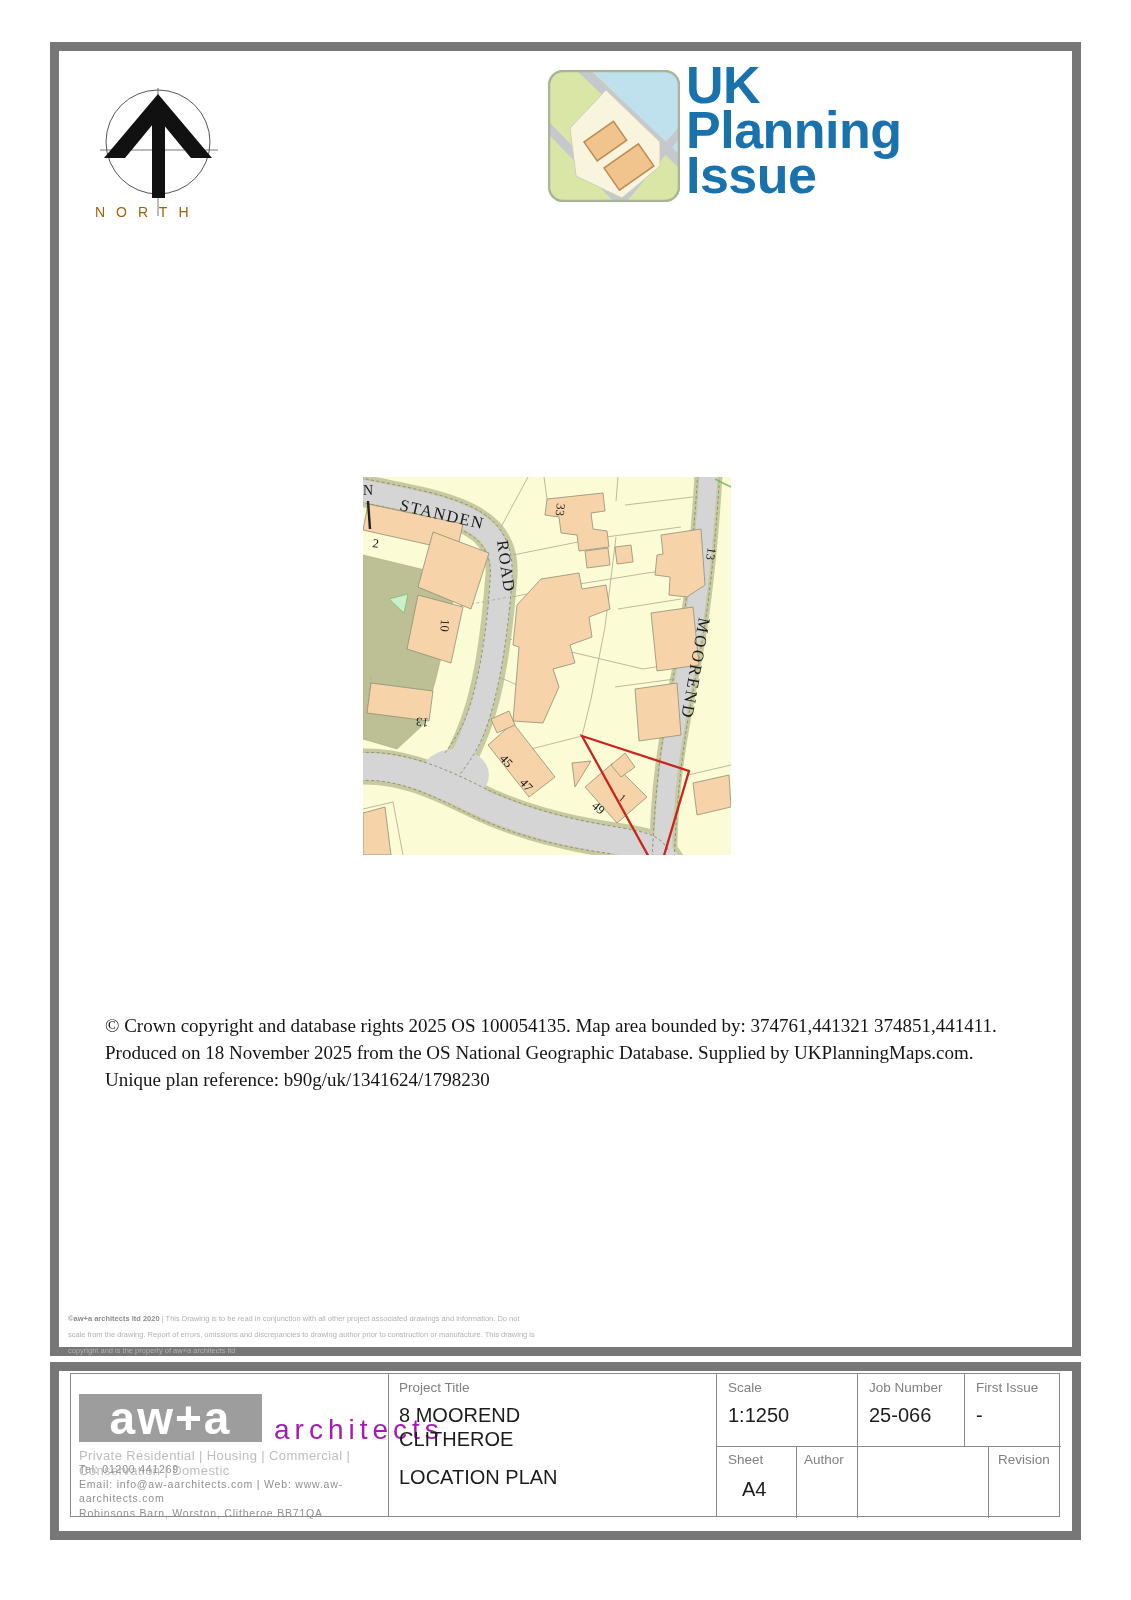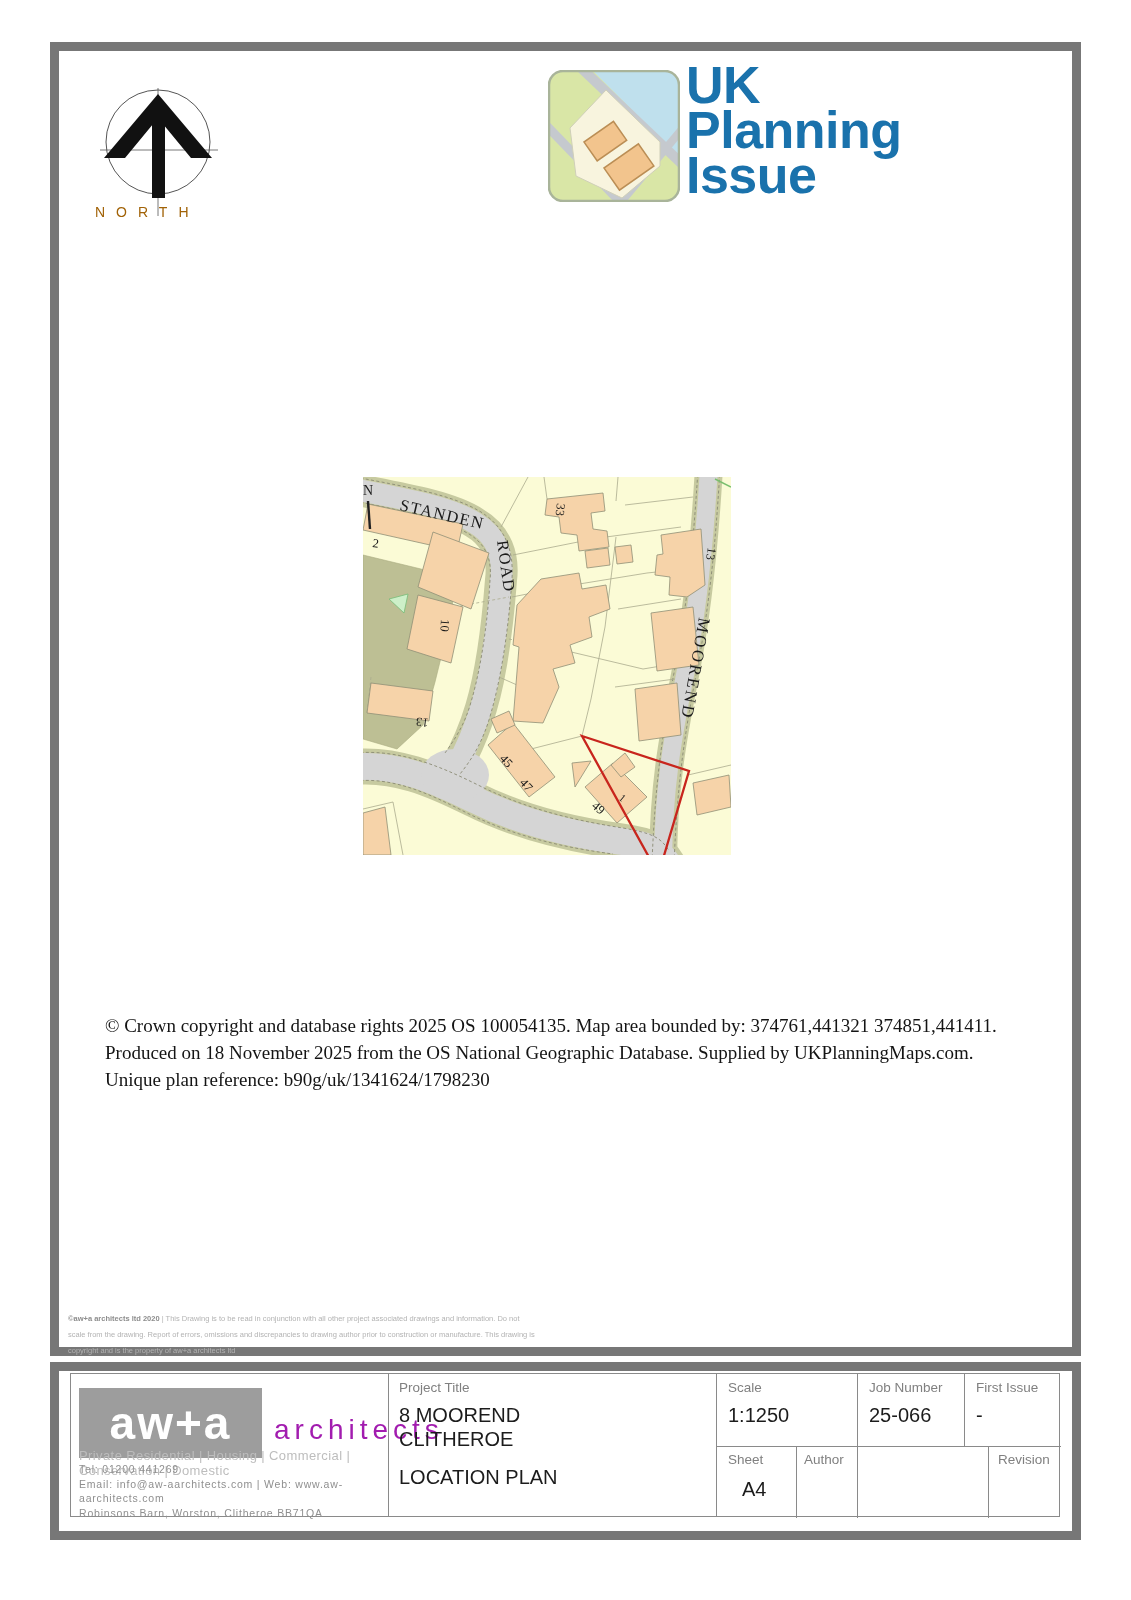--- a/index.html
+++ b/index.html
@@ -174,21 +174,21 @@
   <div class="tb-line" style="left:317px;top:0;width:1.2px;height:100%"></div>
   <div class="tb-line" style="left:645px;top:0;width:1.2px;height:100%"></div>
   <div class="tb-line" style="left:645px;top:72px;width:345px;height:1.2px"></div>
   <div class="tb-line" style="left:786px;top:0;width:1.2px;height:72px"></div>
   <div class="tb-line" style="left:893px;top:0;width:1.2px;height:72px"></div>
   <div class="tb-line" style="left:725px;top:72px;width:1.2px;height:72px"></div>
   <div class="tb-line" style="left:786px;top:72px;width:1.2px;height:72px"></div>
   <div class="tb-line" style="left:917px;top:72px;width:1.2px;height:72px"></div>
 
   <div class="abs" style="left:0;top:0;width:317px;height:144px">
-    <div class="abs logo-box" style="left:8px;top:14px;width:183px;height:70px">
+    <div class="abs logo-box" style="left:8px;top:20px;width:183px;height:48px">
       <span>aw+a</span>
     </div>
     <div class="abs architects" style="left:203px;top:40px">architects</div>
     <div class="abs tagline" style="left:8px;top:74px;width:330px">Private Residential | Housing | Commercial | Conservation | Domestic</div>
     <div class="abs contact" style="left:8px;top:88px;width:330px">
       <div>Tel: 01200 441269</div>
       <div>Email: info@aw-aarchitects.com | Web: www.aw-aarchitects.com</div>
       <div>Robinsons Barn, Worston, Clitheroe BB71QA</div>
     </div>
   </div>

